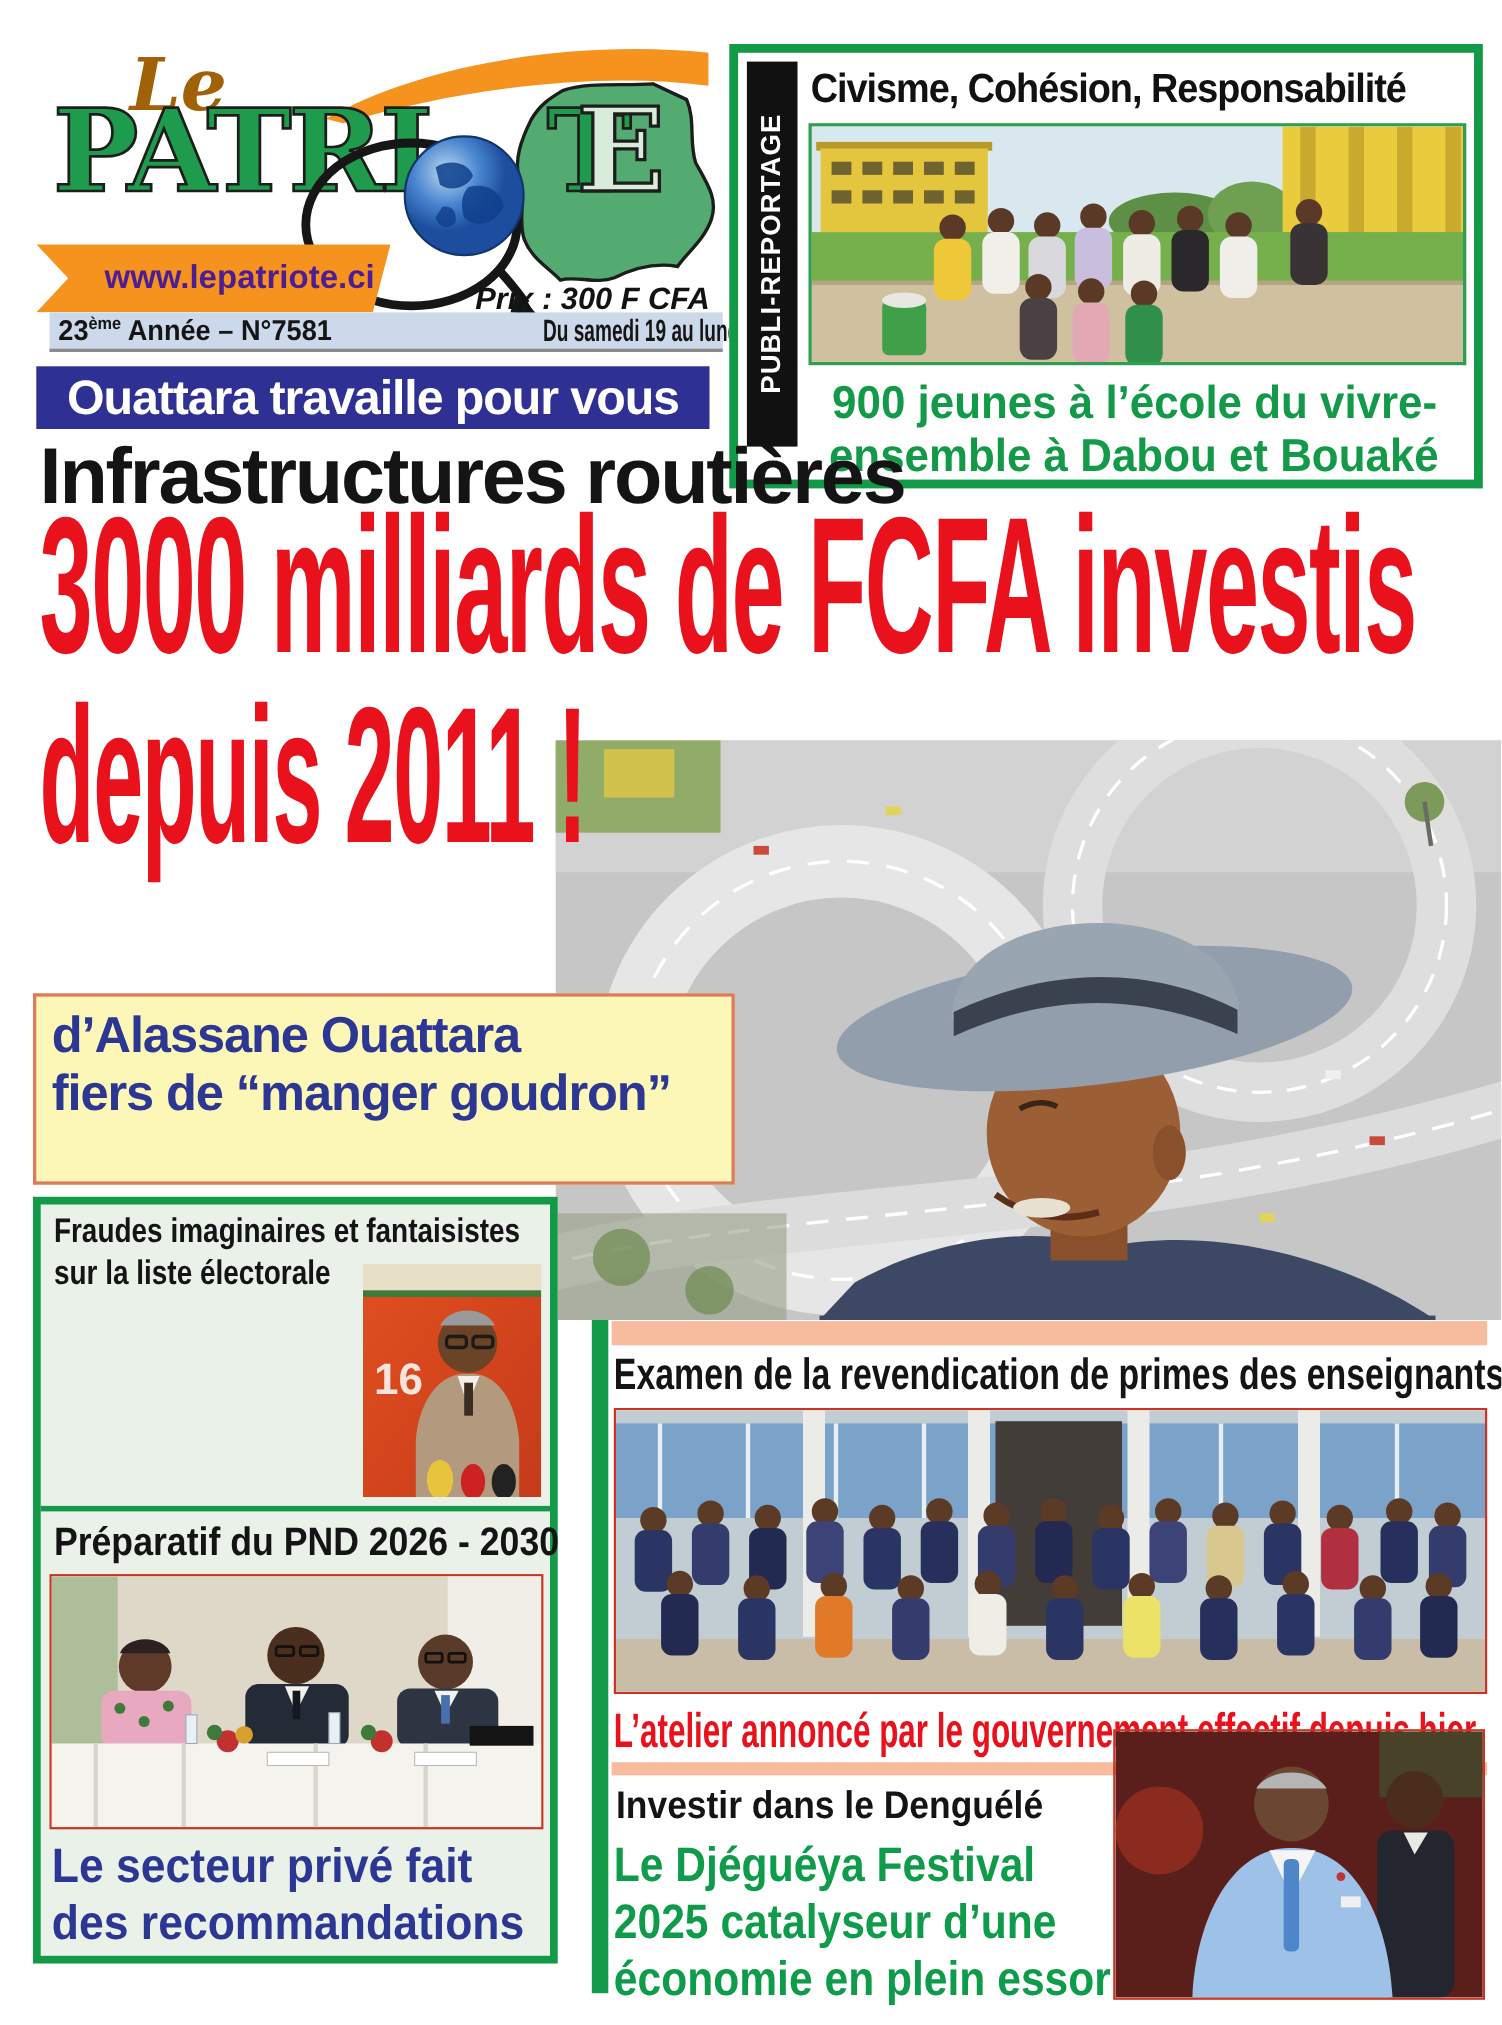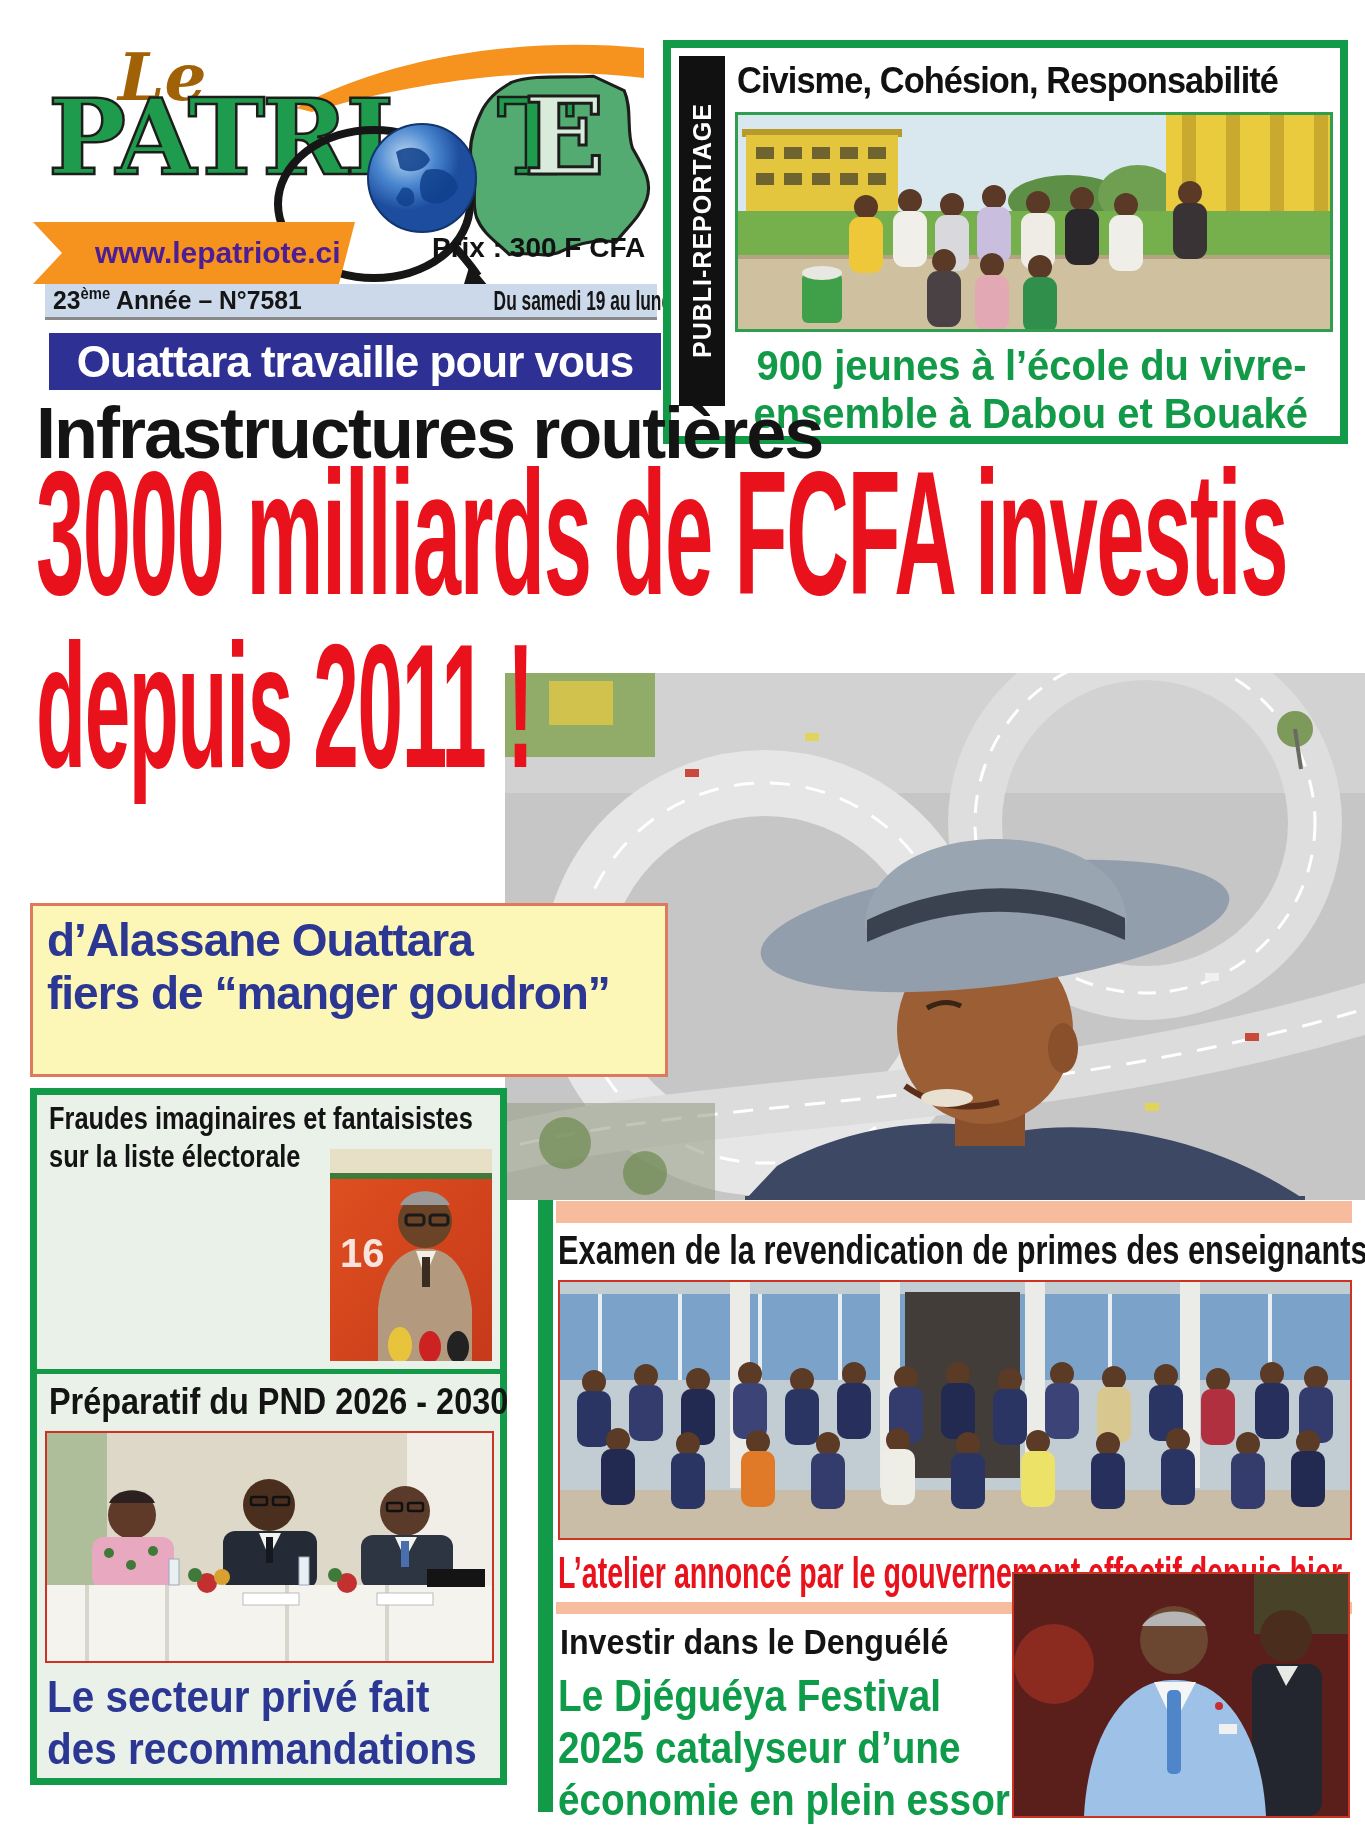--- a/index.html
+++ b/index.html
@@ -114,21 +114,21 @@
       <path d="M36,66 C44,64 50,70 48,80 C42,88 32,84 30,76 Z" fill="#0f3f8c" opacity=".8"></path>
     </svg>
   </div>
 
   <div class="abs logo-e" style="left:524px;top:84px;z-index:3;">E</div>
 
   <div class="abs site-banner" style="left:33px;top:222px;width:322px;height:62px;z-index:4;">
     <span>www.lepatriote.ci</span>
   </div>
 
-  <div class="abs price" style="left:432px;top:232px;z-index:4;">Prix : 300 F CFA</div>
+  <div class="abs price" style="left:432px;top:256px;z-index:4;font-style:italic;">Prix : 300 F CFA</div>
 
   <div class="abs date-strip" style="left:33px;top:284px;width:612px;height:36px;z-index:4;">
     <span class="lft"><span>23</span><sup>ème</sup><span> Année – N°7581</span></span>
     <span class="rgt">Du samedi 19 au lundi 21 avril 2025</span>
   </div>
 
   <div class="abs publi" style="left:663px;top:40px;width:685px;height:404px;z-index:4;">
     <div class="abs ribbon" style="left:8px;top:8px;width:46px;height:350px;">PUBLI-REPORTAGE</div>
     <div class="abs publi-kicker" style="left:66px;top:12px;">Civisme, Cohésion, Responsabilité</div>
 
@@ -183,21 +183,21 @@
         <use href="#kid" x="302" y="152" fill="#2f8f4b"></use>
       </svg>
     </div>
 
     <div class="publi-headline abs" style="left:58px;top:294px;width:604px;">
       <div><span class="ln">900 jeunes à l’école du vivre-</span></div>
       <div><span class="ln">ensemble à Dabou et Bouaké</span></div>
     </div>
   </div>
 
-  <div class="abs blue-banner" style="left:33px;top:333px;width:612px;height:57px;z-index:4;margin-left:16px;">
+  <div class="abs blue-banner" style="left:33px;top:333px;width:612px;height:57px;z-index:4;">
     <span>Ouattara travaille pour vous</span>
   </div>
 
   <div class="abs kicker-big" style="left:36px;top:392px;z-index:4;">Infrastructures routières</div>
 
   <div class="abs mega" style="left:36px;top:445px;transform:scale(0.70,1.42);z-index:4;">3000 milliards de FCFA investis</div>
   <div class="abs mega" style="left:36px;top:618px;transform:scale(0.66,1.42);z-index:4;">depuis 2011 !</div>
 
   <div class="abs" style="left:505px;top:673px;width:860px;height:527px;z-index:2;">
     <svg width="860" height="527" viewBox="0 0 860 527" preserveAspectRatio="none">

